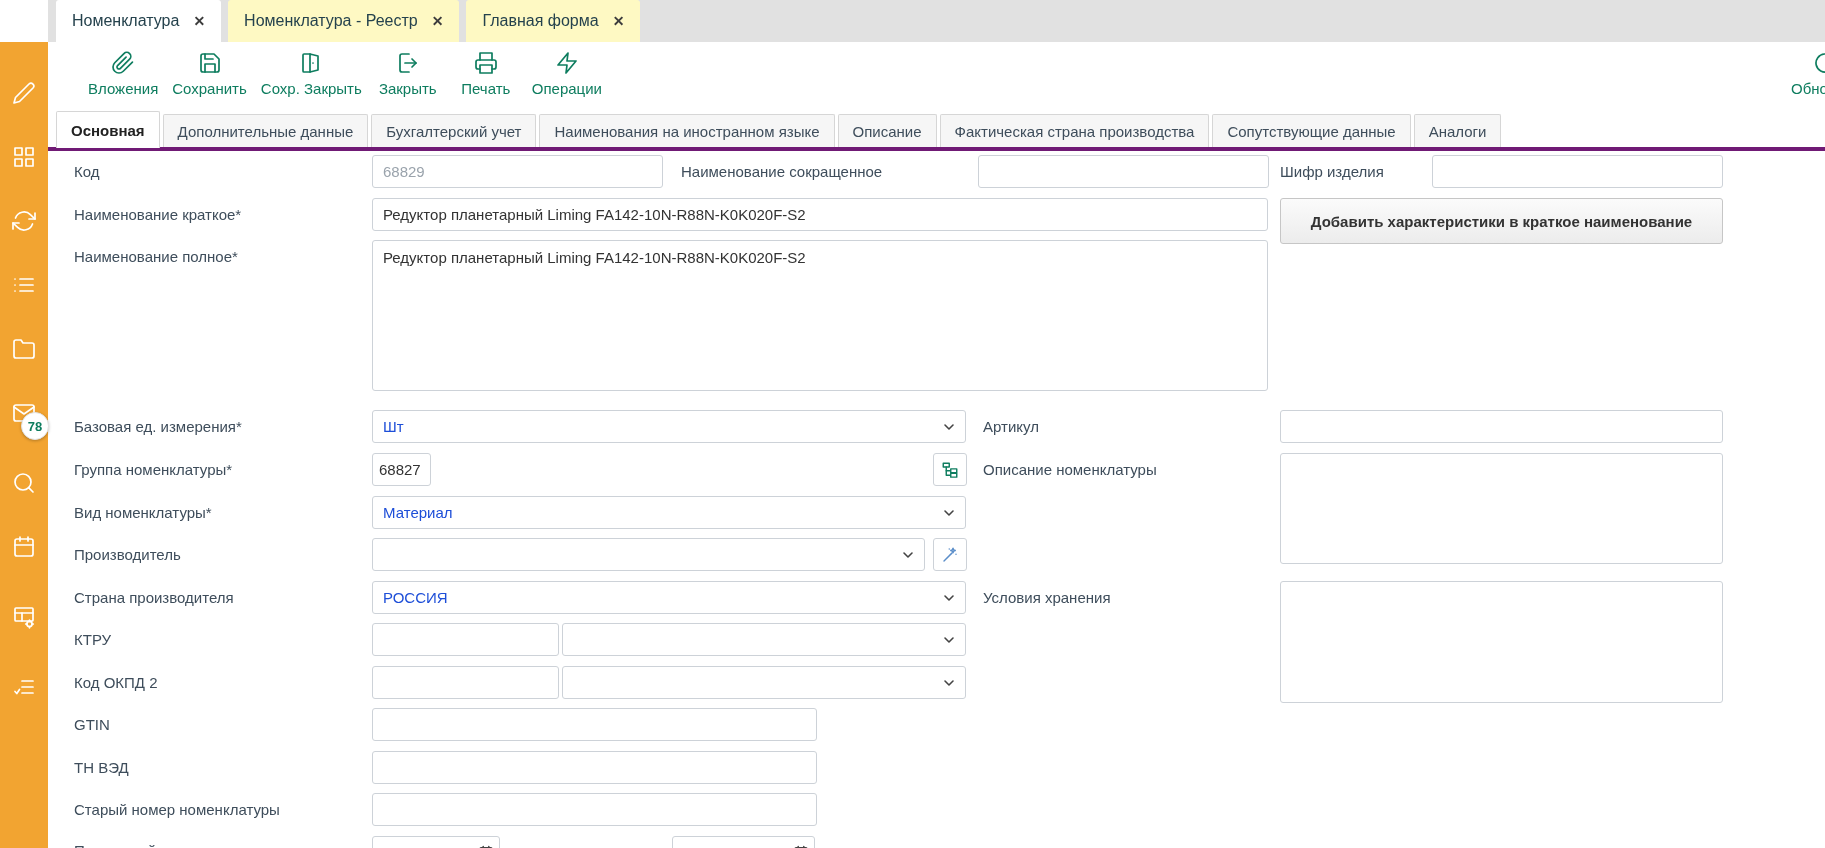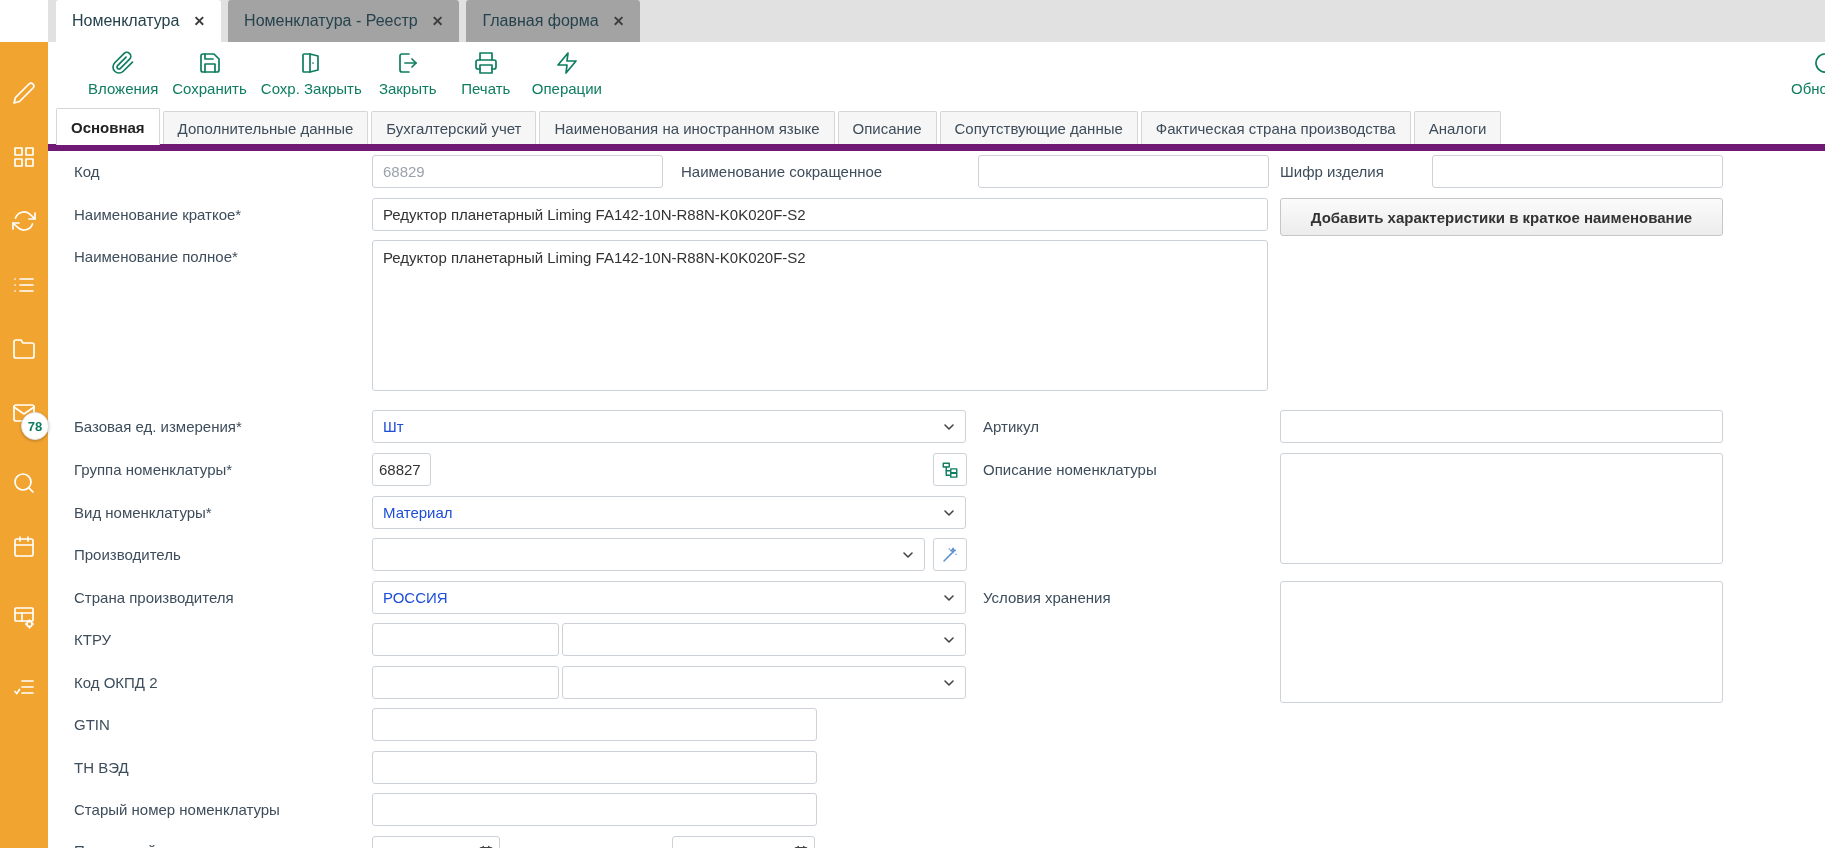--- a/index.html
+++ b/index.html
@@ -4,21 +4,21 @@
 <style>
   *{box-sizing:border-box;margin:0;padding:0}
   html,body{background:#fff}
   .screen{position:relative;width:1825px;height:848px;background:#fff;overflow:hidden;
           font-family:"Liberation Sans",sans-serif;color:#333}
 
   
   .topbar{position:absolute;left:48px;top:0;right:0;height:42px;background:#e1e1e1;
           display:flex;align-items:stretch;padding-left:8px}
   .wtab{display:flex;align-items:center;padding:0 16px;font-size:16px;color:#25424d;
-        margin-right:7px;background:#a3a3a3;border-radius:3px 3px 0 0;cursor:pointer;white-space:nowrap}
+        margin-right:7px;background:#fef9c3;border-radius:3px 3px 0 0;cursor:pointer;white-space:nowrap}
   .wtab.active{background:#fff}
   .wtab .x{margin-left:14px;color:#3c3c3c;font-weight:700;font-size:14px}
 
   
   .sidebar{position:absolute;left:0;top:42px;width:48px;bottom:0;background:#F2A431}
   .sbi{position:absolute;left:12px;width:24px;height:24px;color:#fff;cursor:pointer}
   .badge{position:absolute;left:21px;top:370px;width:28px;height:28px;border-radius:50%;
          background:#fff;color:#0E7D5F;font-weight:700;font-size:13px;display:flex;
          align-items:center;justify-content:center;border:1px solid #e3e3e3;
          box-shadow:0 1px 3px rgba(0,0,0,.25);z-index:2}
@@ -27,37 +27,37 @@
   .toolbar{position:absolute;left:48px;top:42px;right:0;height:72px;background:#fff;
            display:flex;align-items:flex-start;padding:9px 0 0 40px;gap:14px}
   .titem{display:flex;flex-direction:column;align-items:center;gap:5px;color:#0E7D5F;
          font-size:15px;cursor:pointer;min-width:64px}
   .titem .lbl{white-space:nowrap}
   .trefresh{position:absolute;left:1765px;top:51px;width:120px;display:flex;
             flex-direction:column;align-items:center;gap:5px;color:#0E7D5F;font-size:15px;cursor:pointer}
 
   
   .formtabs{position:absolute;left:48px;top:114px;right:0;height:37px;background:#fff;
-            border-bottom:7px solid #701a75;display:flex;align-items:flex-end;padding-left:8px}
+            border-bottom:4px solid #701a75;display:flex;align-items:flex-end;padding-left:8px}
   .ftab{display:flex;align-items:center;height:33px;padding:0 14px;font-size:15px;color:#3e4d5b;
         background:#f6f6f6;border:1px solid #d6d6d6;border-bottom:none;margin-right:3px;
         border-radius:2px 2px 0 0;cursor:pointer;white-space:nowrap}
   .ftab.active{background:#fff;height:37px;margin-bottom:-1px;font-weight:700;color:#222}
 
   
   .lab{position:absolute;font-size:15px;color:#3E4D5B;white-space:nowrap}
   .inp{position:absolute;height:33px;border:1px solid #CDD2D8;border-radius:3px;background:#fff;
        font-family:"Liberation Sans",sans-serif;font-size:15px;color:#333;padding:0 10px;outline:none}
   .inp.dis{color:#9AA3AC}
   .sel{position:absolute;height:33px;border:1px solid #CDD2D8;border-radius:3px;background:#fff;
        display:flex;align-items:center;padding:0 30px 0 10px;font-size:15px;color:#1d4ed8;cursor:pointer}
   .sel .chev{position:absolute;right:8px;top:50%;transform:translateY(-50%);width:16px;height:16px;color:#444}
   .ta{position:absolute;border:1px solid #CDD2D8;border-radius:3px;background:#fff;
       font-family:"Liberation Sans",sans-serif;font-size:15px;color:#333;padding:8px 10px;resize:none;outline:none}
-  .gbtn{position:absolute;height:38px;background:linear-gradient(#fbfbfb,#ececec);
+  .gbtn{position:absolute;height:46px;background:linear-gradient(#fbfbfb,#ececec);
         border:1px solid #c6c6c6;border-radius:3px;font-size:15px;font-weight:600;color:#333;
         display:flex;align-items:center;justify-content:center;cursor:pointer;font-family:inherit;white-space:nowrap}
   .ibtn{position:absolute;width:34px;height:33px;border:1px solid #CDD2D8;border-radius:3px;background:#fff;
         display:flex;align-items:center;justify-content:center;cursor:pointer;color:#0E7D5F}
   .dinp{position:absolute;height:33px;border:1px solid #CDD2D8;border-radius:3px;background:#fff;
         display:flex;align-items:center;padding:0 26px 0 8px;font-size:15px;color:#333}
   .dinp .cal{position:absolute;right:5px;top:50%;transform:translateY(-50%);width:16px;height:16px;color:#444}
 
   svg.ic{fill:none;stroke:currentColor;stroke-width:1.7;stroke-linecap:round;stroke-linejoin:round;width:100%;height:100%}
 </style>
@@ -194,22 +194,22 @@
         </svg></span>
     <span class="lbl">Обновить</span>
   </div>
 
   <div class="formtabs">
     <div class="ftab active">Основная</div>
     <div class="ftab">Дополнительные данные</div>
     <div class="ftab">Бухгалтерский учет</div>
     <div class="ftab">Наименования на иностранном языке</div>
     <div class="ftab">Описание</div>
+    <div class="ftab">Фактическая страна производства</div>
     <div class="ftab">Сопутствующие данные</div>
-    <div class="ftab">Фактическая страна производства</div>
     <div class="ftab">Аналоги</div>
   </div>
 
   <span class="lab" style="left:74px;top:163px">Код</span>
   <input class="inp dis" style="left: 372px; top: 155px; width: 291px;" readonly="" value="68829">
   <span class="lab" style="left:681px;top:163px">Наименование сокращенное</span>
   <input class="inp" style="left: 978px; top: 155px; width: 291px;" value="">
   <span class="lab" style="left:1280px;top:163px">Шифр изделия</span>
   <input class="inp" style="left: 1432px; top: 155px; width: 291px;" value="">
 

